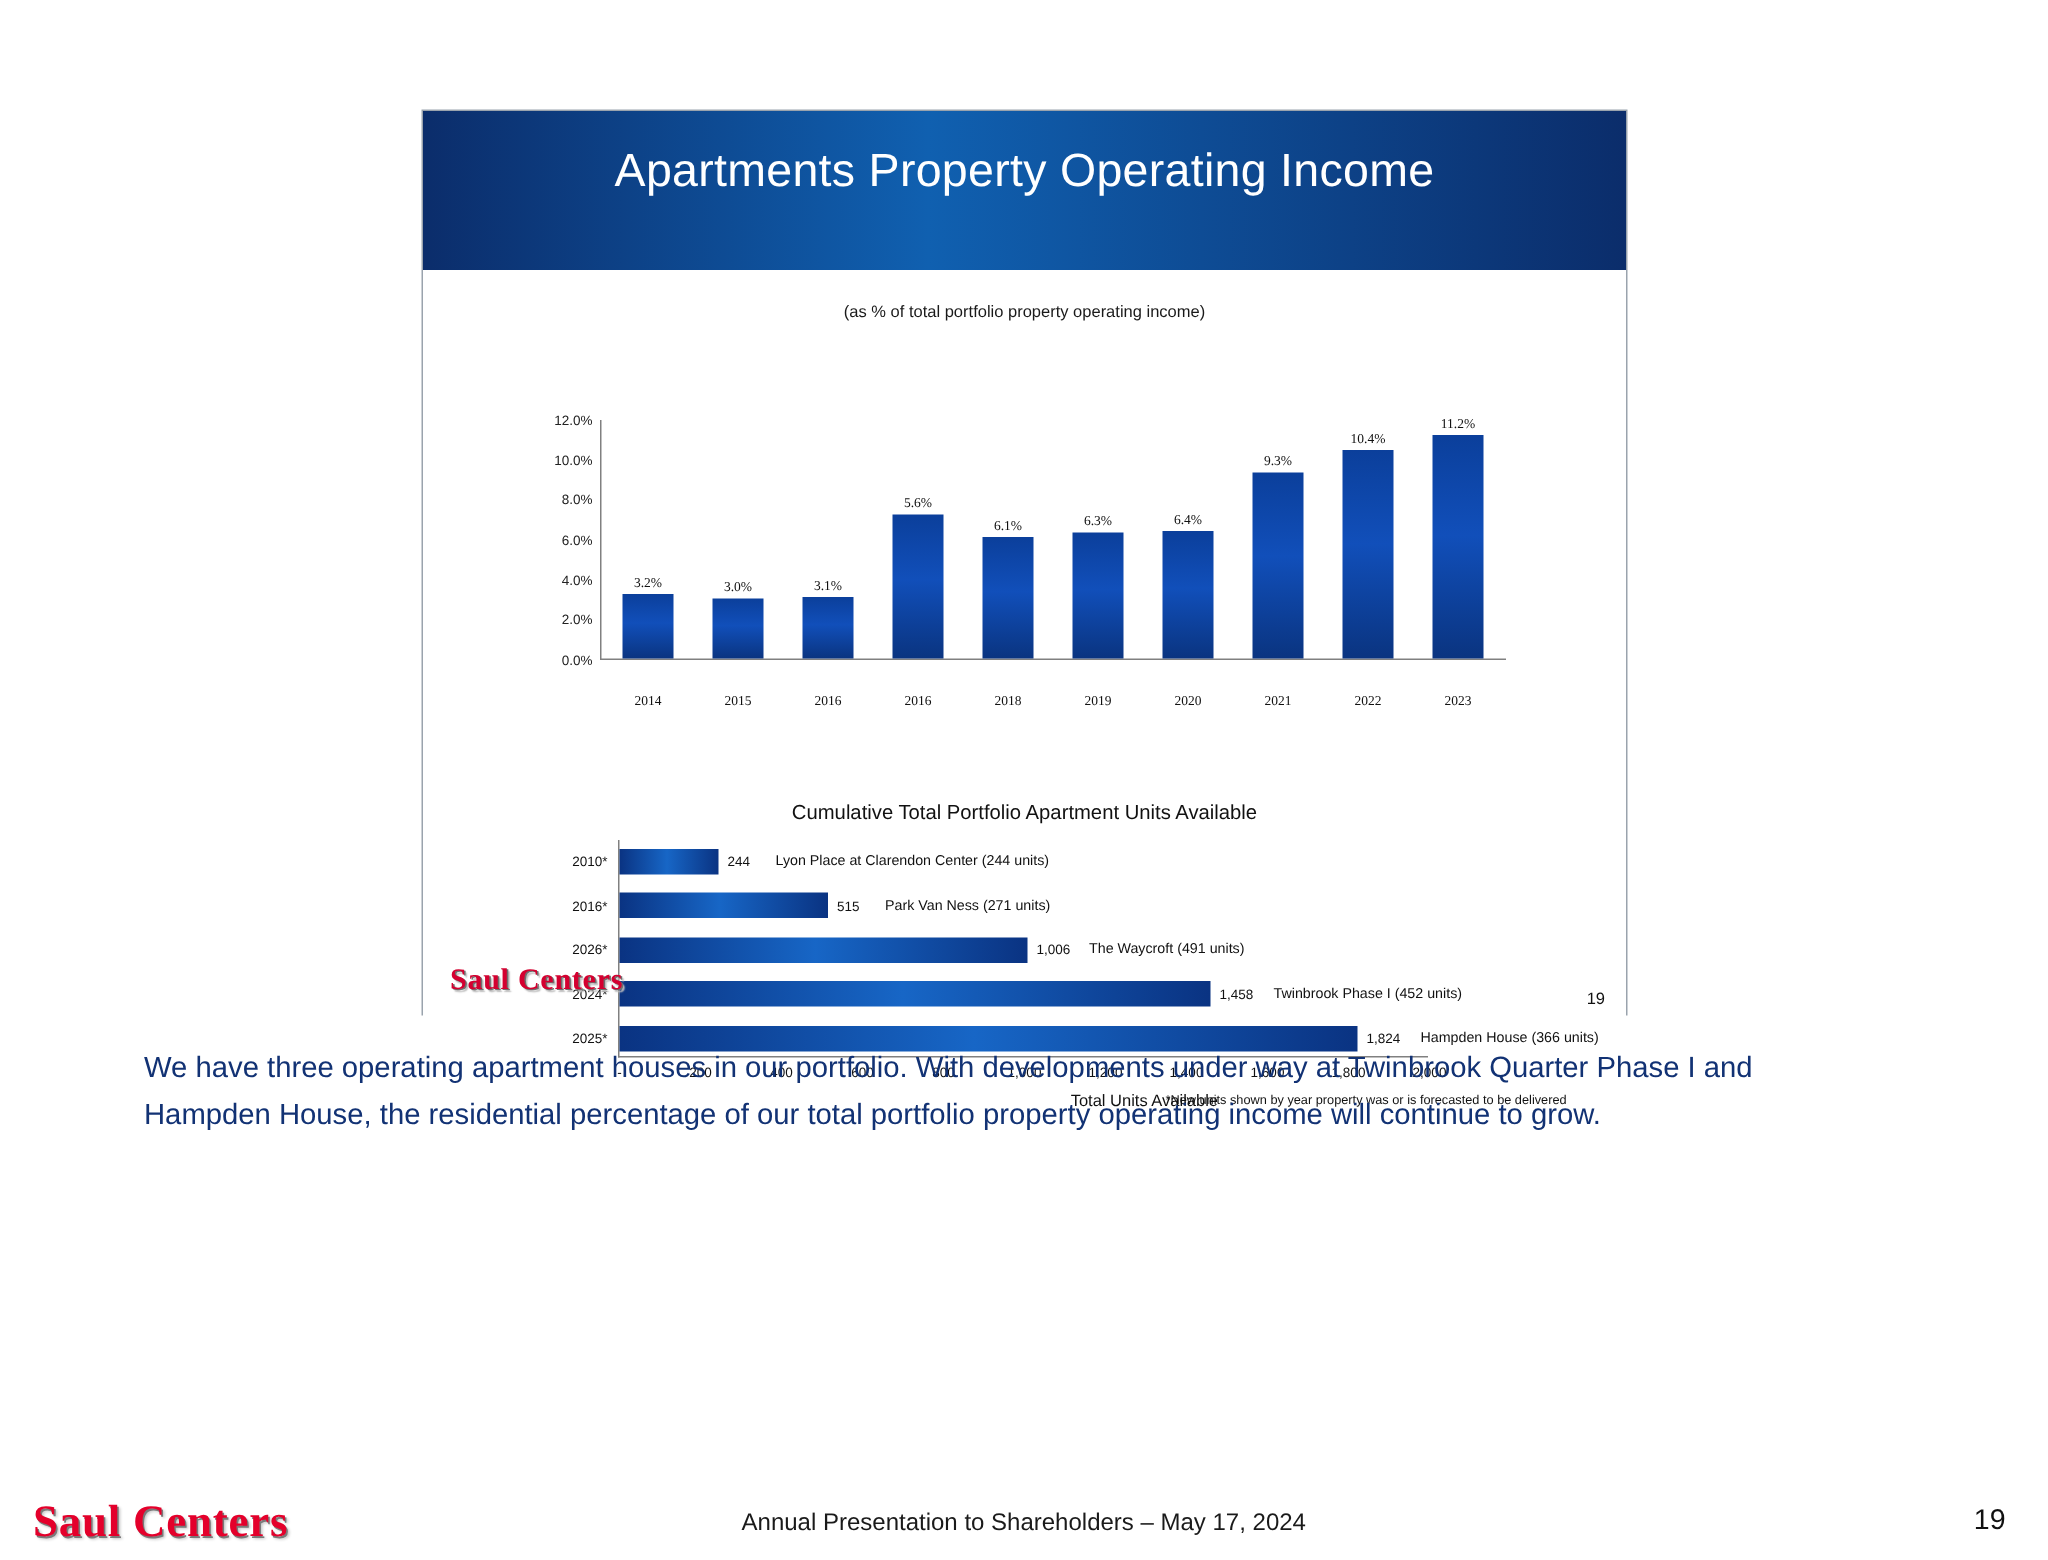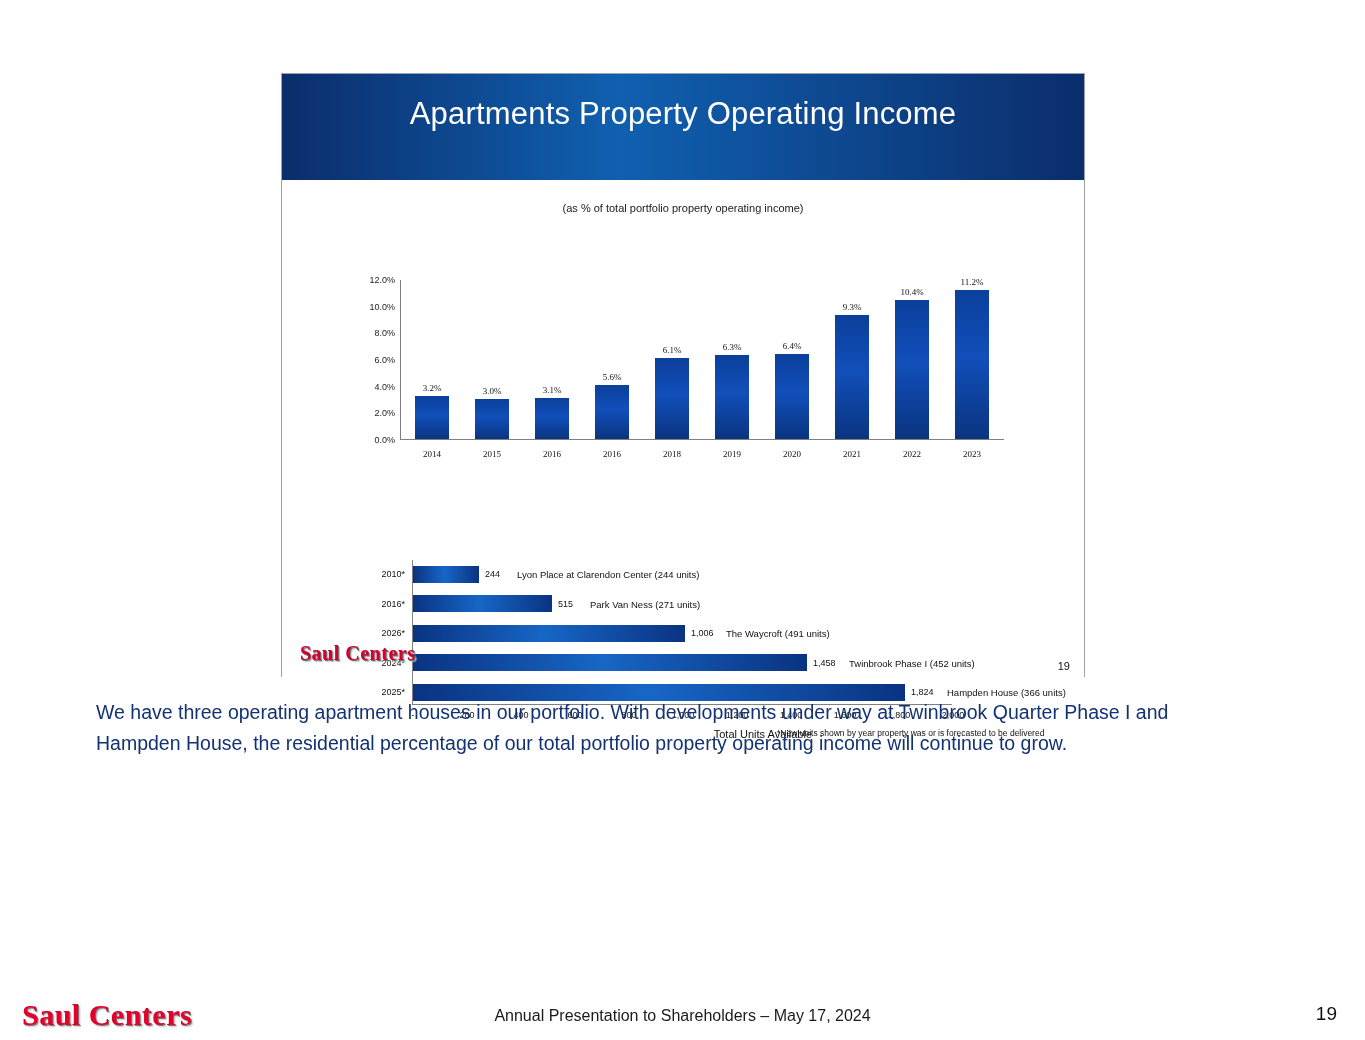--- a/index.html
+++ b/index.html
@@ -104,21 +104,21 @@
     margin-bottom: 3px;
     font-size: 9px;
     color: #111;
     white-space: nowrap;
   }
   .xtick {
     position: absolute;
     top: 100%;
     left: 50%;
     transform: translateX(-50%);
-    margin-top: 10px;
+    margin-top: 23px;
     font-size: 9px;
     color: #111;
     white-space: nowrap;
     text-align: right;
   }
 
   
   .bar-title {
     position: absolute;
     left: 0;
@@ -290,21 +290,21 @@
           <span class="xtick">2014</span>
         </div>
         <div class="bar" style="left:74px;height:40px">
           <span class="bar-label">3.0%</span>
           <span class="xtick">2015</span>
         </div>
         <div class="bar" style="left:134px;height:41.3px">
           <span class="bar-label">3.1%</span>
           <span class="xtick">2016</span>
         </div>
-        <div class="bar" style="left:194px;height:54px">
+        <div class="bar" style="left:194px;height:96px">
           <span class="bar-label">5.6%</span>
           <span class="xtick">2016</span>
         </div>
         <div class="bar" style="left:254px;height:81.3px">
           <span class="bar-label">6.1%</span>
           <span class="xtick">2018</span>
         </div>
         <div class="bar" style="left:314px;height:84px">
           <span class="bar-label">6.3%</span>
           <span class="xtick">2019</span>
@@ -321,20 +321,21 @@
           <span class="bar-label">10.4%</span>
           <span class="xtick">2022</span>
         </div>
         <div class="bar" style="left:554px;height:149.3px">
           <span class="bar-label">11.2%</span>
           <span class="xtick">2023</span>
         </div>
       </div>
     </div>
 
+    <div class="bar-title">Cumulative Total Portfolio Apartment Units Available</div>
 
     <div class="hchart">
       <div class="h-plot">
 
         <div class="hbar" style="top:5.5px;width:66px"></div>
         <span class="hcat" style="top:14px">2010*</span>
         <span class="hval" style="top:14px;left:72px">244</span>
         <span class="hname" style="top:14px;left:104px">Lyon Place at Clarendon Center  (244 units)</span>
 
         <div class="hbar" style="top:35px;width:139px"></div>

